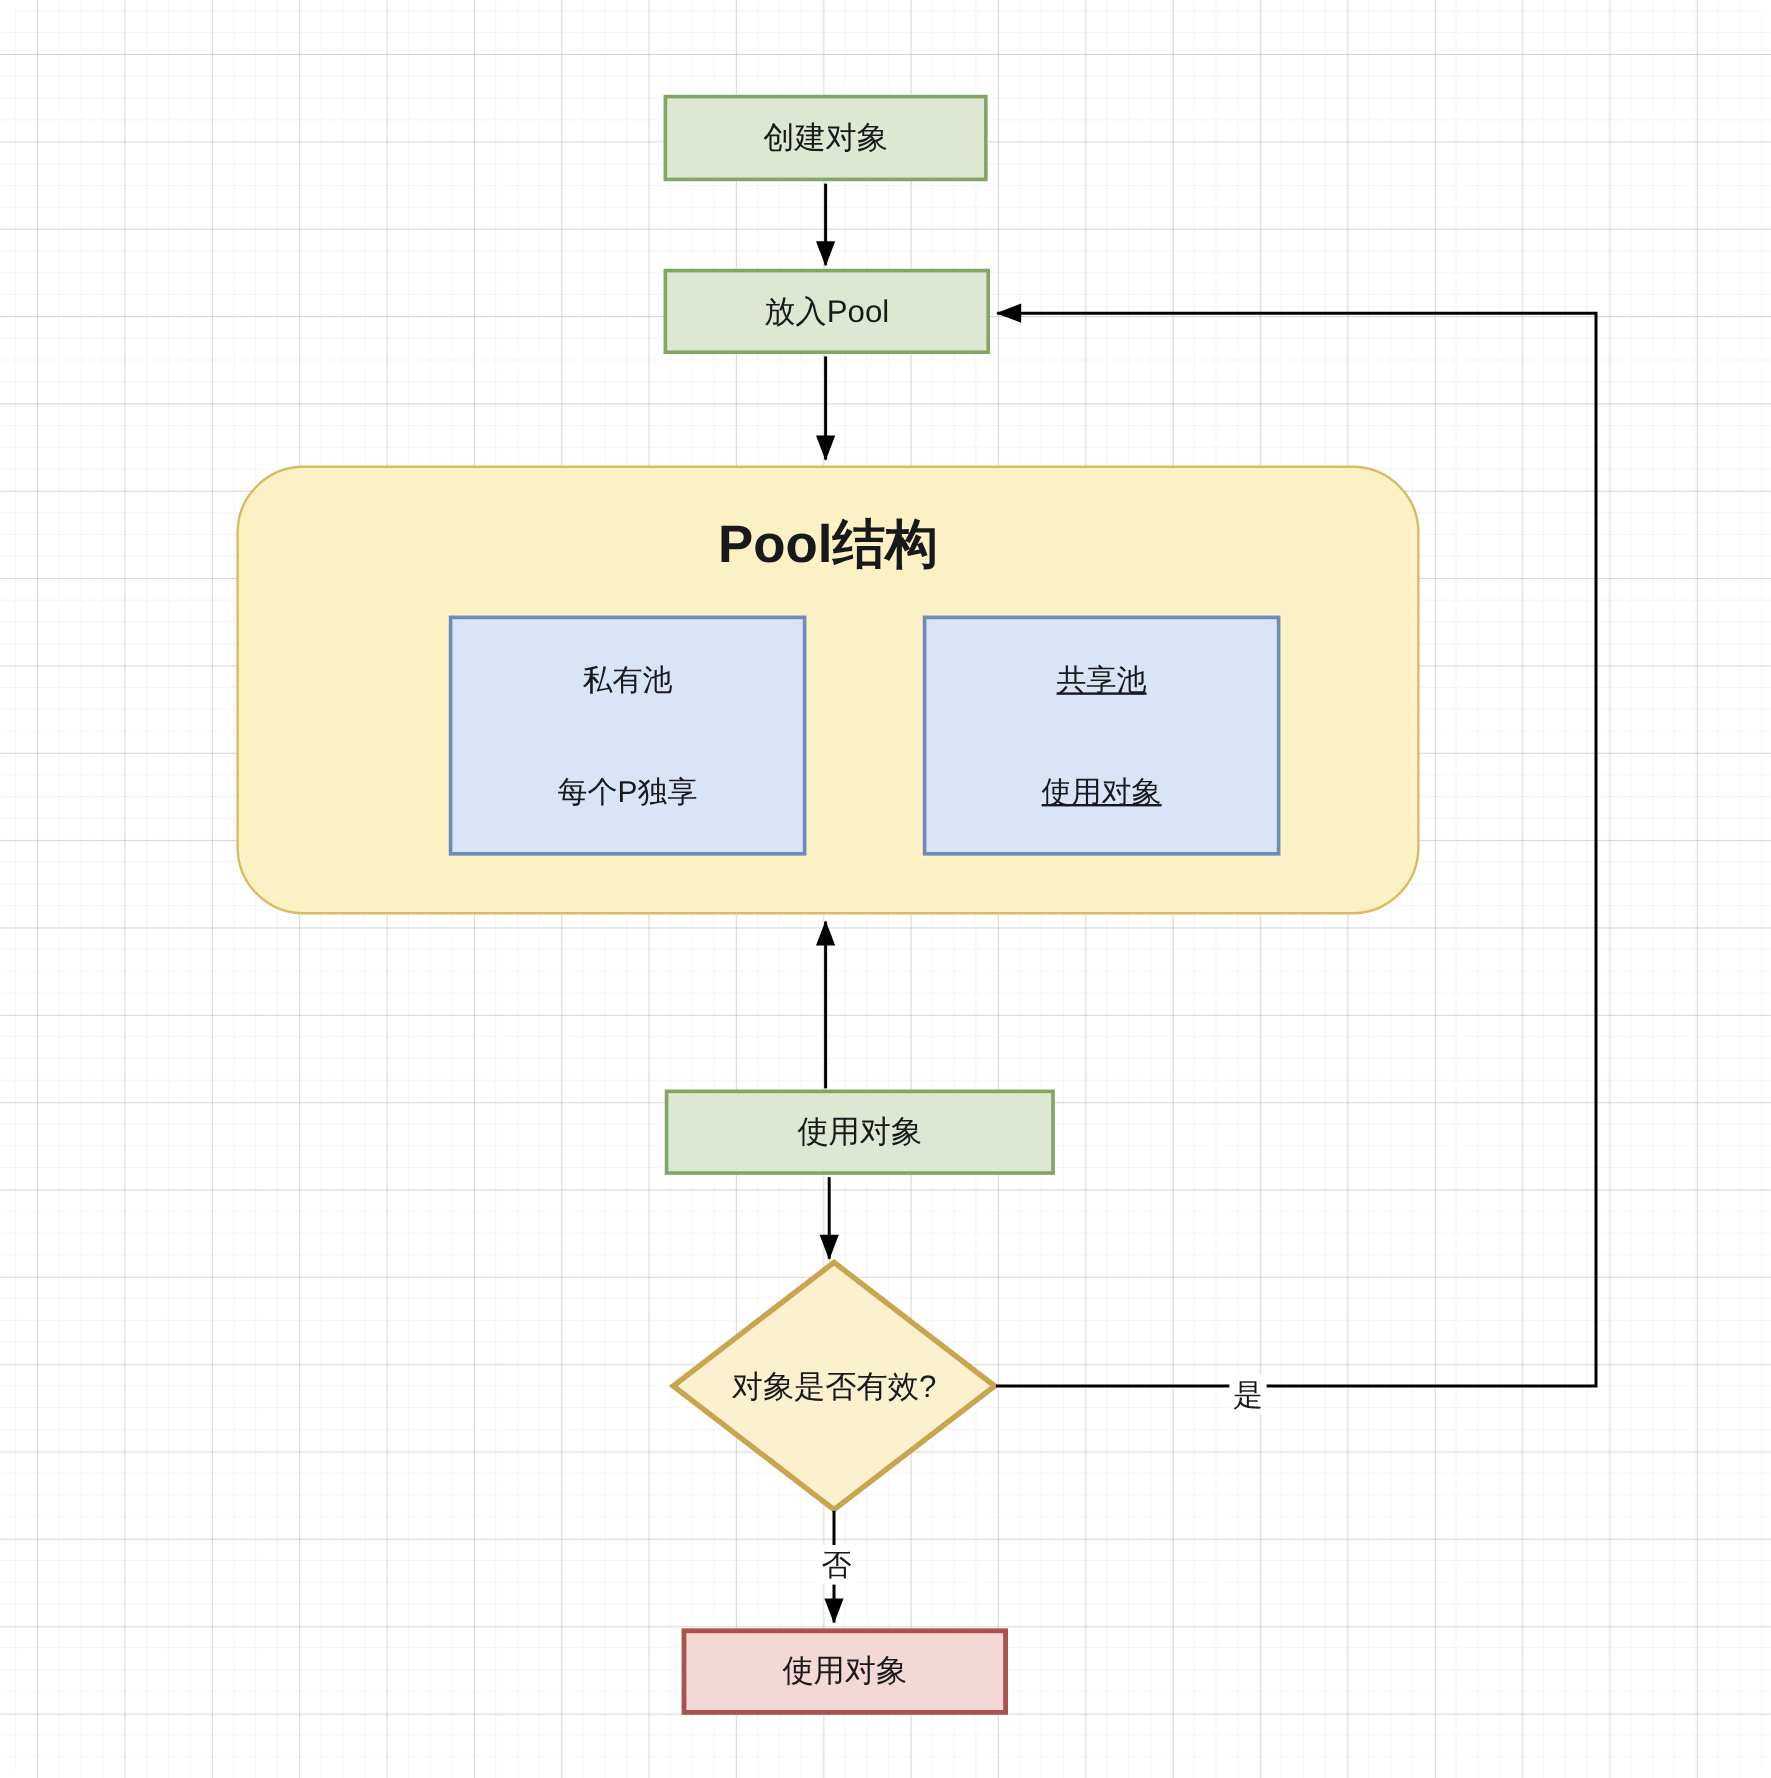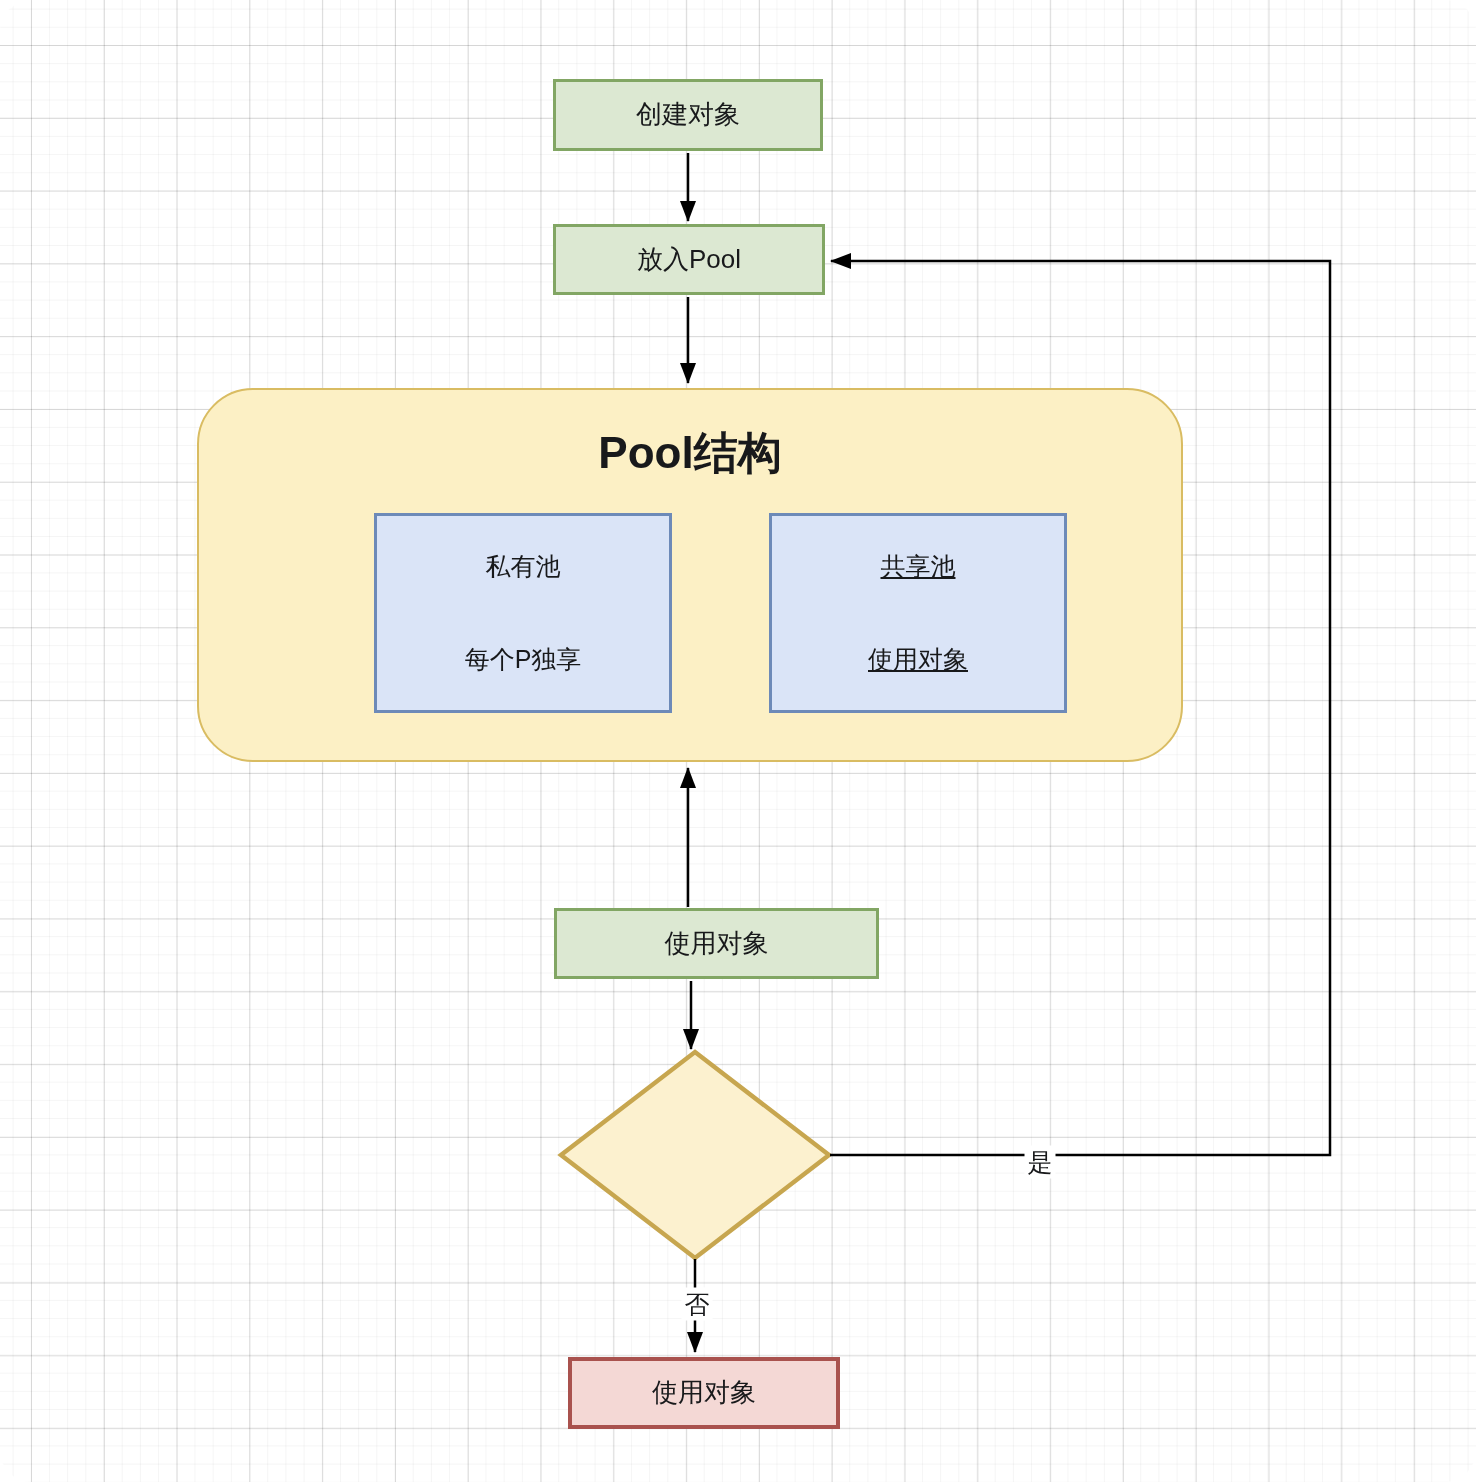--- a/index.html
+++ b/index.html
@@ -126,20 +126,23 @@
   </div>
 
   <div class="node process node-use">
     <span>使用对象</span>
   </div>
 
   <div class="node terminal node-discard">
     <span>使用对象</span>
   </div>
 
+  <div class="decision-label">
+    <span>对象是否有效?</span>
+  </div>
 
   <div class="edge-label edge-label-yes">是</div>
   <div class="edge-label edge-label-no">否</div>
 
   <svg class="connectors" width="1476" height="1482" viewBox="0 0 1476 1482" xmlns="http://www.w3.org/2000/svg">
     <defs>
       <marker id="arrowhead" markerUnits="userSpaceOnUse" markerWidth="26" markerHeight="20" refX="21" refY="9" orient="auto">
         <path d="M1,1 L22,9 L1,17 Z" fill="#000000"></path>
       </marker>
     </defs>

